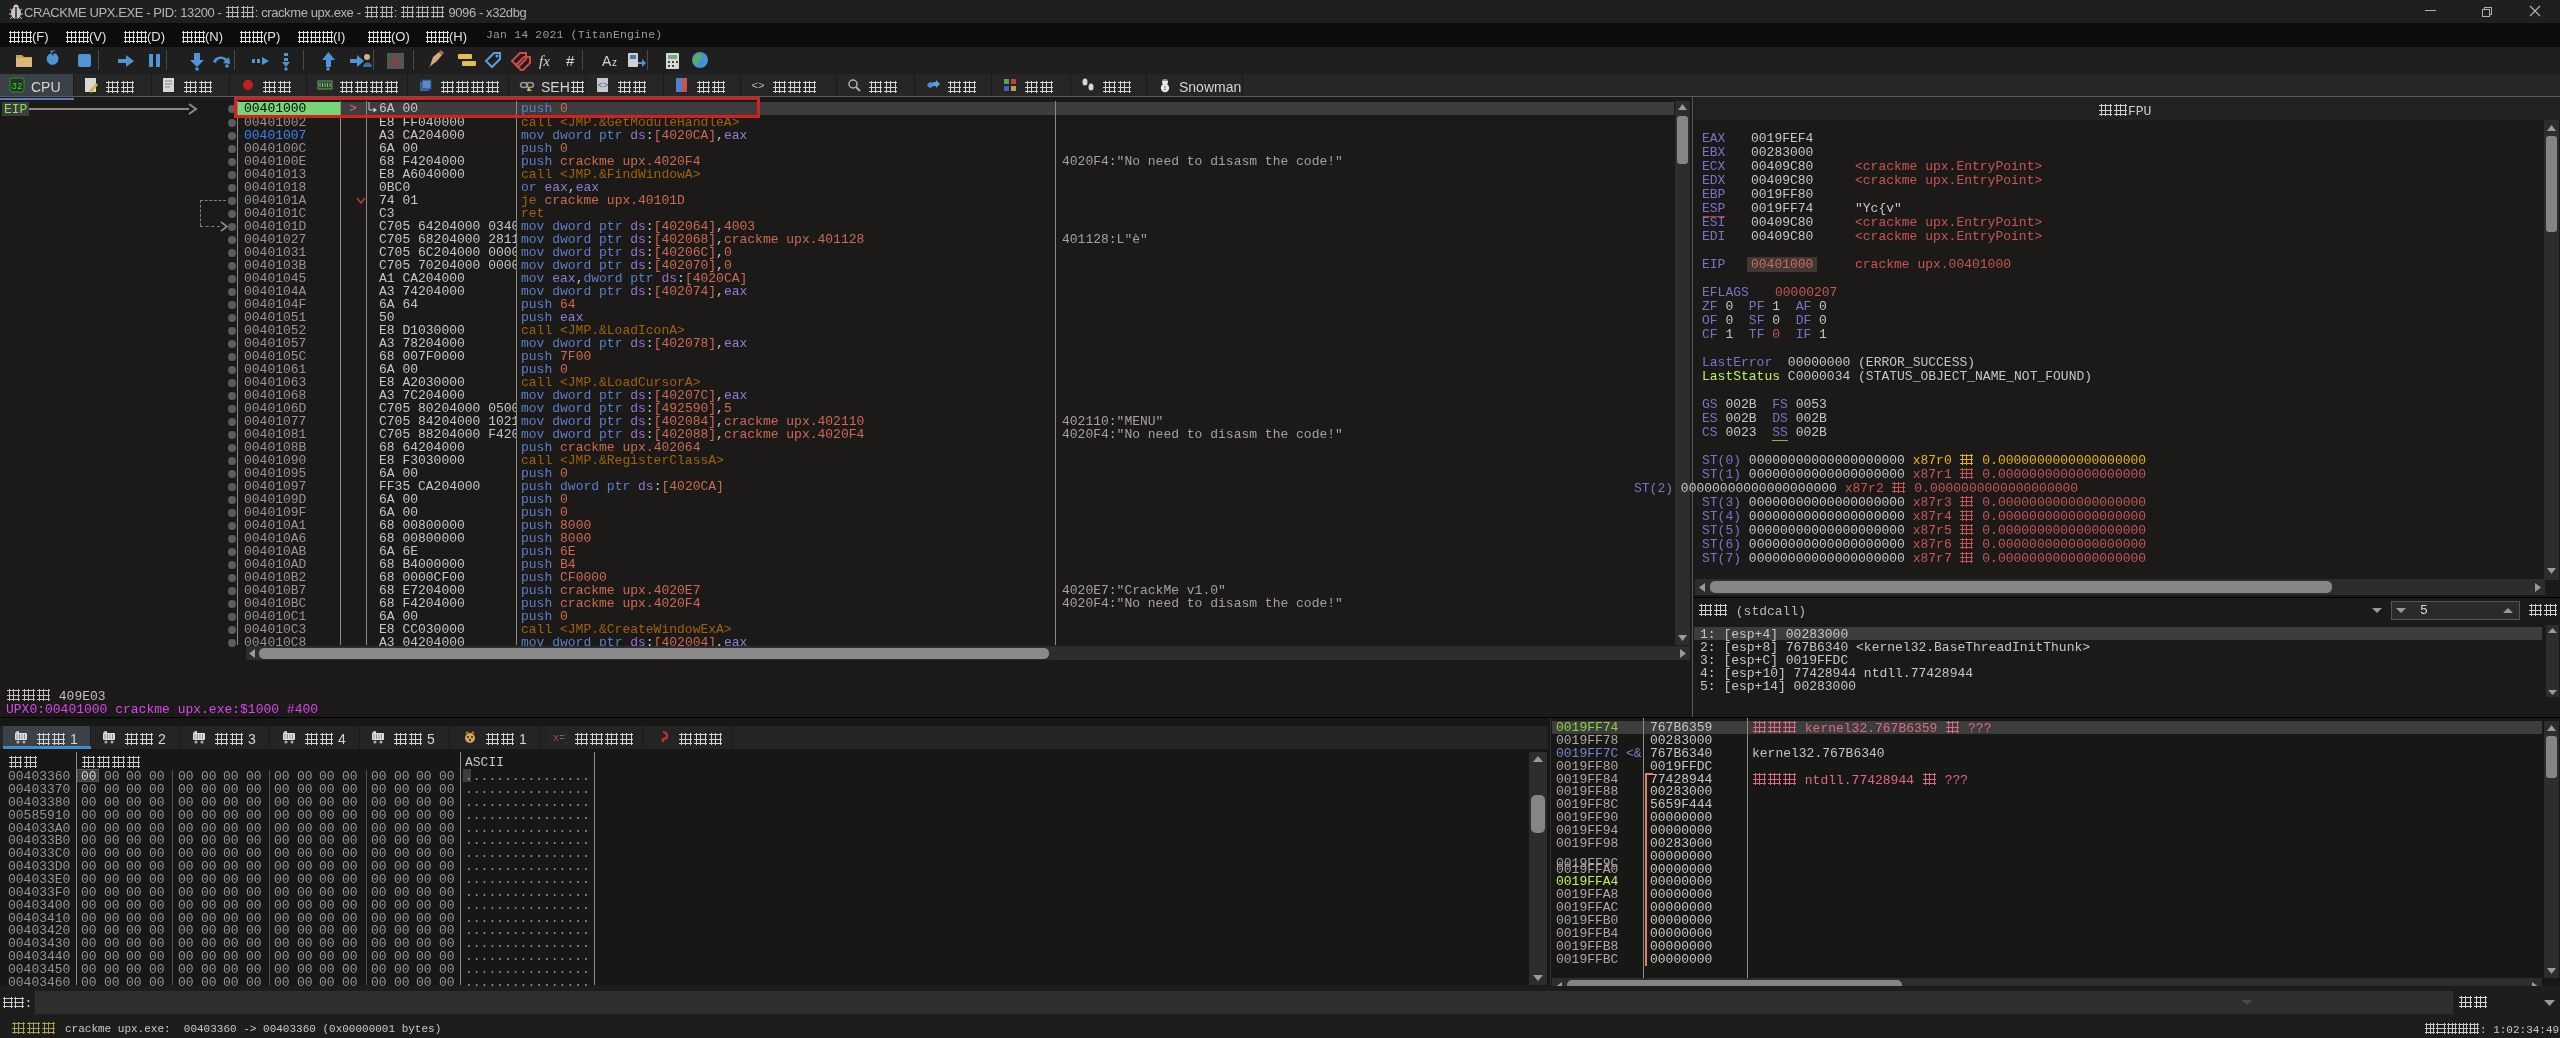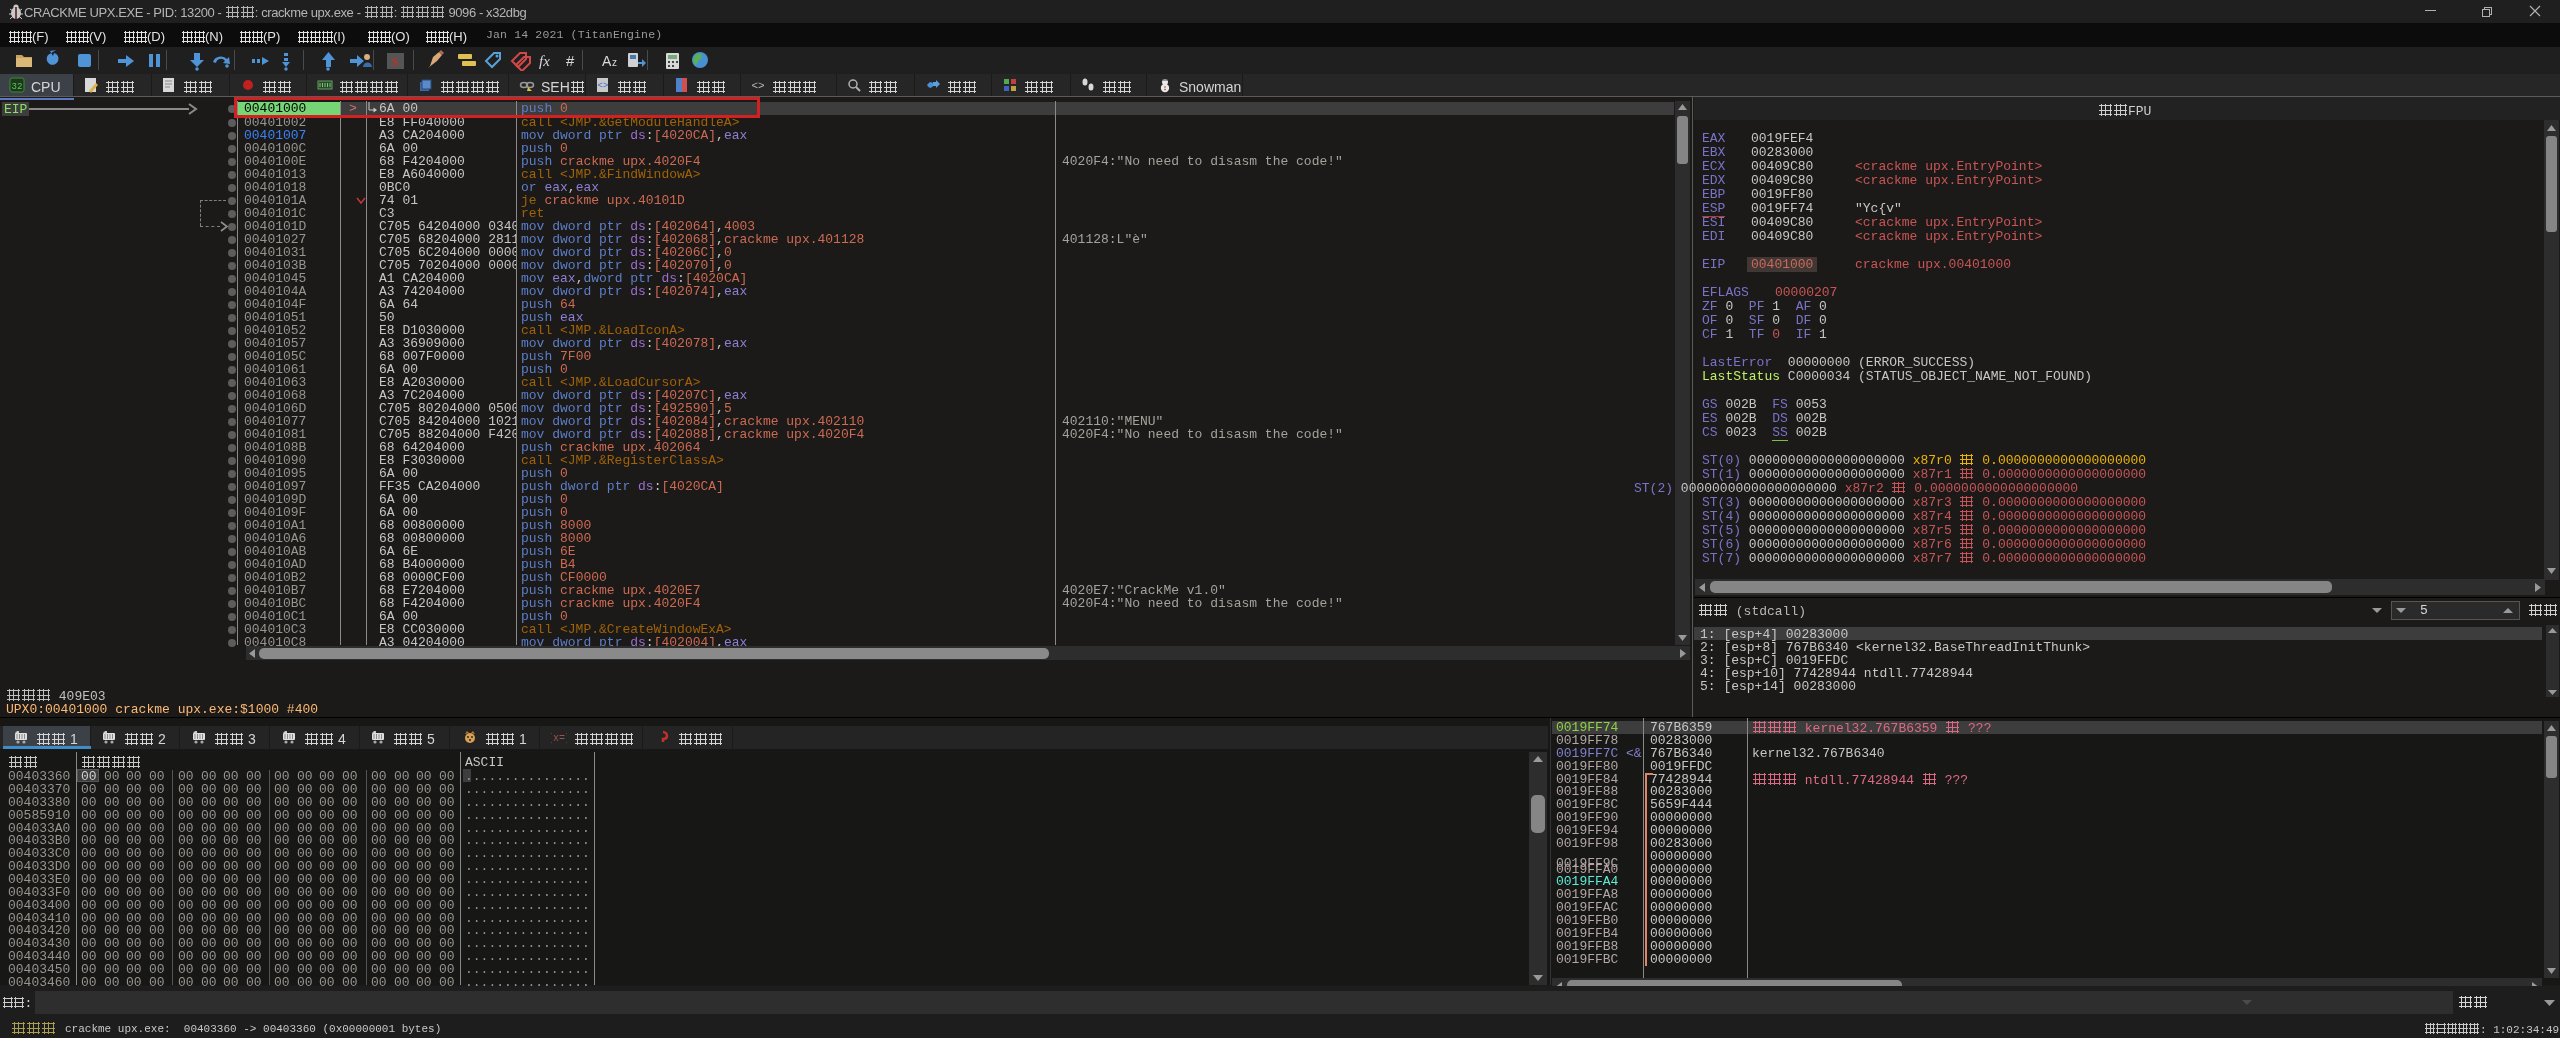--- a/index.html
+++ b/index.html
@@ -301,21 +301,21 @@
 <div class="ab mono" style="left:244px;top:298px;color:#98948e">0040104F</div>
 <div class="ab mono" style="left:379px;top:298px;width:137px;overflow:hidden;color:#c6c6c6">6A 64</div>
 <div class="ab mono" style="left:521px;top:298px;width:533px;overflow:hidden"><span class="blu">push</span> <span class="num">64</span></div>
 <div class="ab mono" style="left:244px;top:311px;color:#98948e">00401051</div>
 <div class="ab mono" style="left:379px;top:311px;width:137px;overflow:hidden;color:#c6c6c6">50</div>
 <div class="ab mono" style="left:521px;top:311px;width:533px;overflow:hidden"><span class="blu">push</span> <span class="reg">eax</span></div>
 <div class="ab mono" style="left:244px;top:324px;color:#98948e">00401052</div>
 <div class="ab mono" style="left:379px;top:324px;width:137px;overflow:hidden;color:#c6c6c6">E8 D1030000</div>
 <div class="ab mono" style="left:521px;top:324px;width:533px;overflow:hidden"><span class="red">call &lt;JMP.&amp;LoadIconA&gt;</span></div>
 <div class="ab mono" style="left:244px;top:337px;color:#98948e">00401057</div>
-<div class="ab mono" style="left:379px;top:337px;width:137px;overflow:hidden;color:#c6c6c6">A3 36909000</div>
+<div class="ab mono" style="left:379px;top:337px;width:137px;overflow:hidden;color:#c6c6c6">A3 78204000</div>
 <div class="ab mono" style="left:521px;top:337px;width:533px;overflow:hidden"><span class="blu">mov</span> <span class="blu">dword ptr</span> <span class="seg">ds</span><span class="wht">:</span><span class="num">[402078]</span><span class="wht">,</span><span class="reg">eax</span></div>
 <div class="ab mono" style="left:244px;top:350px;color:#98948e">0040105C</div>
 <div class="ab mono" style="left:379px;top:350px;width:137px;overflow:hidden;color:#c6c6c6">68 007F0000</div>
 <div class="ab mono" style="left:521px;top:350px;width:533px;overflow:hidden"><span class="blu">push</span> <span class="num">7F00</span></div>
 <div class="ab mono" style="left:244px;top:363px;color:#98948e">00401061</div>
 <div class="ab mono" style="left:379px;top:363px;width:137px;overflow:hidden;color:#c6c6c6">6A 00</div>
 <div class="ab mono" style="left:521px;top:363px;width:533px;overflow:hidden"><span class="blu">push</span> <span class="num">0</span></div>
 <div class="ab mono" style="left:244px;top:376px;color:#98948e">00401063</div>
 <div class="ab mono" style="left:379px;top:376px;width:137px;overflow:hidden;color:#c6c6c6">E8 A2030000</div>
 <div class="ab mono" style="left:521px;top:376px;width:533px;overflow:hidden"><span class="red">call &lt;JMP.&amp;LoadCursorA&gt;</span></div>
@@ -419,21 +419,21 @@
 <div class="th" style="left:1677px;top:116px;width:11px;height:48px"></div>
 <div class="sb" style="left:246px;top:646px;width:1444px;height:14px"></div>
 <svg class="ab" style="left:248px;top:649px" width="8" height="9">
     <path d="M7 0 L1 4.5 L7 9 Z" fill="#9a9a9a"></path>
   </svg>
 <div class="th" style="left:259px;top:648px;width:790px;height:11px;border-radius:5px;background:#8a8a8a"></div>
 <svg class="ab" style="left:1679px;top:649px" width="8" height="9">
     <path d="M1 0 L7 4.5 L1 9 Z" fill="#9a9a9a"></path>
   </svg>
 <div class="ab mono" style="left:6px;top:689px;color:#c0c0c0"><i class="c"></i><i class="c"></i><i class="c"></i> 409E03</div>
-<div class="ab mono" style="left:6px;top:703px;color:#fdba74">UPX0:00401000 crackme upx.exe:$1000 #400</div>
+<div class="ab mono" style="left:6px;top:703px;color:#d946ef">UPX0:00401000 crackme upx.exe:$1000 #400</div>
 <div class="ab" style="left:1694px;top:97px;width:866px;height:23px;background:#222222"></div>
 <div class="ab" style="left:2098px;top:103px;font-size:13px;color:#cfcfcf"><i class="c"></i><i class="c"></i><span style="font-family:Liberation Mono,monospace">FPU</span></div>
 <div class="ab mono" style="left:1702px;top:132px"><span style="color:#7a74c9;">EAX</span><span class="ab" style="left:49px;color:#c6c6c6">0019FEF4</span></div>
 <div class="ab mono" style="left:1702px;top:146px"><span style="color:#7a74c9;">EBX</span><span class="ab" style="left:49px;color:#c6c6c6">00283000</span></div>
 <div class="ab mono" style="left:1702px;top:160px"><span style="color:#7a74c9;">ECX</span><span class="ab" style="left:49px;color:#c6c6c6">00409C80</span><span class="ab" style="left:153px;color:#c75555">&lt;crackme upx.EntryPoint&gt;</span></div>
 <div class="ab mono" style="left:1702px;top:174px"><span style="color:#7a74c9;">EDX</span><span class="ab" style="left:49px;color:#c6c6c6">00409C80</span><span class="ab" style="left:153px;color:#c75555">&lt;crackme upx.EntryPoint&gt;</span></div>
 <div class="ab mono" style="left:1702px;top:188px"><span style="color:#7a74c9;">EBP</span><span class="ab" style="left:49px;color:#c6c6c6">0019FF80</span></div>
 <div class="ab mono" style="left:1702px;top:202px"><span style="color:#7a74c9;border-bottom:1px solid #c0392b;">ESP</span><span class="ab" style="left:49px;color:#c6c6c6">0019FF74</span><span class="ab" style="left:153px;color:#c6c6c6">"Yc{v"</span></div>
 <div class="ab mono" style="left:1702px;top:216px"><span style="color:#7a74c9;">ESI</span><span class="ab" style="left:49px;color:#c6c6c6">00409C80</span><span class="ab" style="left:153px;color:#c75555">&lt;crackme upx.EntryPoint&gt;</span></div>
 <div class="ab mono" style="left:1702px;top:230px"><span style="color:#7a74c9;">EDI</span><span class="ab" style="left:49px;color:#c6c6c6">00409C80</span><span class="ab" style="left:153px;color:#c75555">&lt;crackme upx.EntryPoint&gt;</span></div>
@@ -709,21 +709,21 @@
 <div class="ab mono" style="left:1556px;top:811px;color:#b3a6a6">0019FF90</div>
 <div class="ab mono" style="left:1650px;top:811px;color:#c6c6c6">00000000</div>
 <div class="ab mono" style="left:1556px;top:824px;color:#b3a6a6">0019FF94</div>
 <div class="ab mono" style="left:1650px;top:824px;color:#c6c6c6">00000000</div>
 <div class="ab mono" style="left:1556px;top:837px;color:#b3a6a6">0019FF98</div>
 <div class="ab mono" style="left:1650px;top:837px;color:#c6c6c6">00283000</div>
 <div class="ab mono" style="left:1556px;top:857px;color:#b3a6a6">0019FF9C</div>
 <div class="ab mono" style="left:1650px;top:850px;color:#c6c6c6">00000000</div>
 <div class="ab mono" style="left:1556px;top:863px;color:#b3a6a6">0019FFA0</div>
 <div class="ab mono" style="left:1650px;top:863px;color:#c6c6c6">00000000</div>
-<div class="ab mono" style="left:1556px;top:875px;color:#5eead4">0019FFA4</div>
+<div class="ab mono" style="left:1556px;top:875px;color:#bef264">0019FFA4</div>
 <div class="ab mono" style="left:1650px;top:875px;color:#c6c6c6">00000000</div>
 <div class="ab mono" style="left:1556px;top:888px;color:#b3a6a6">0019FFA8</div>
 <div class="ab mono" style="left:1650px;top:888px;color:#c6c6c6">00000000</div>
 <div class="ab mono" style="left:1556px;top:901px;color:#b3a6a6">0019FFAC</div>
 <div class="ab mono" style="left:1650px;top:901px;color:#c6c6c6">00000000</div>
 <div class="ab mono" style="left:1556px;top:914px;color:#b3a6a6">0019FFB0</div>
 <div class="ab mono" style="left:1650px;top:914px;color:#c6c6c6">00000000</div>
 <div class="ab mono" style="left:1556px;top:927px;color:#b3a6a6">0019FFB4</div>
 <div class="ab mono" style="left:1650px;top:927px;color:#c6c6c6">00000000</div>
 <div class="ab mono" style="left:1556px;top:940px;color:#b3a6a6">0019FFB8</div>

